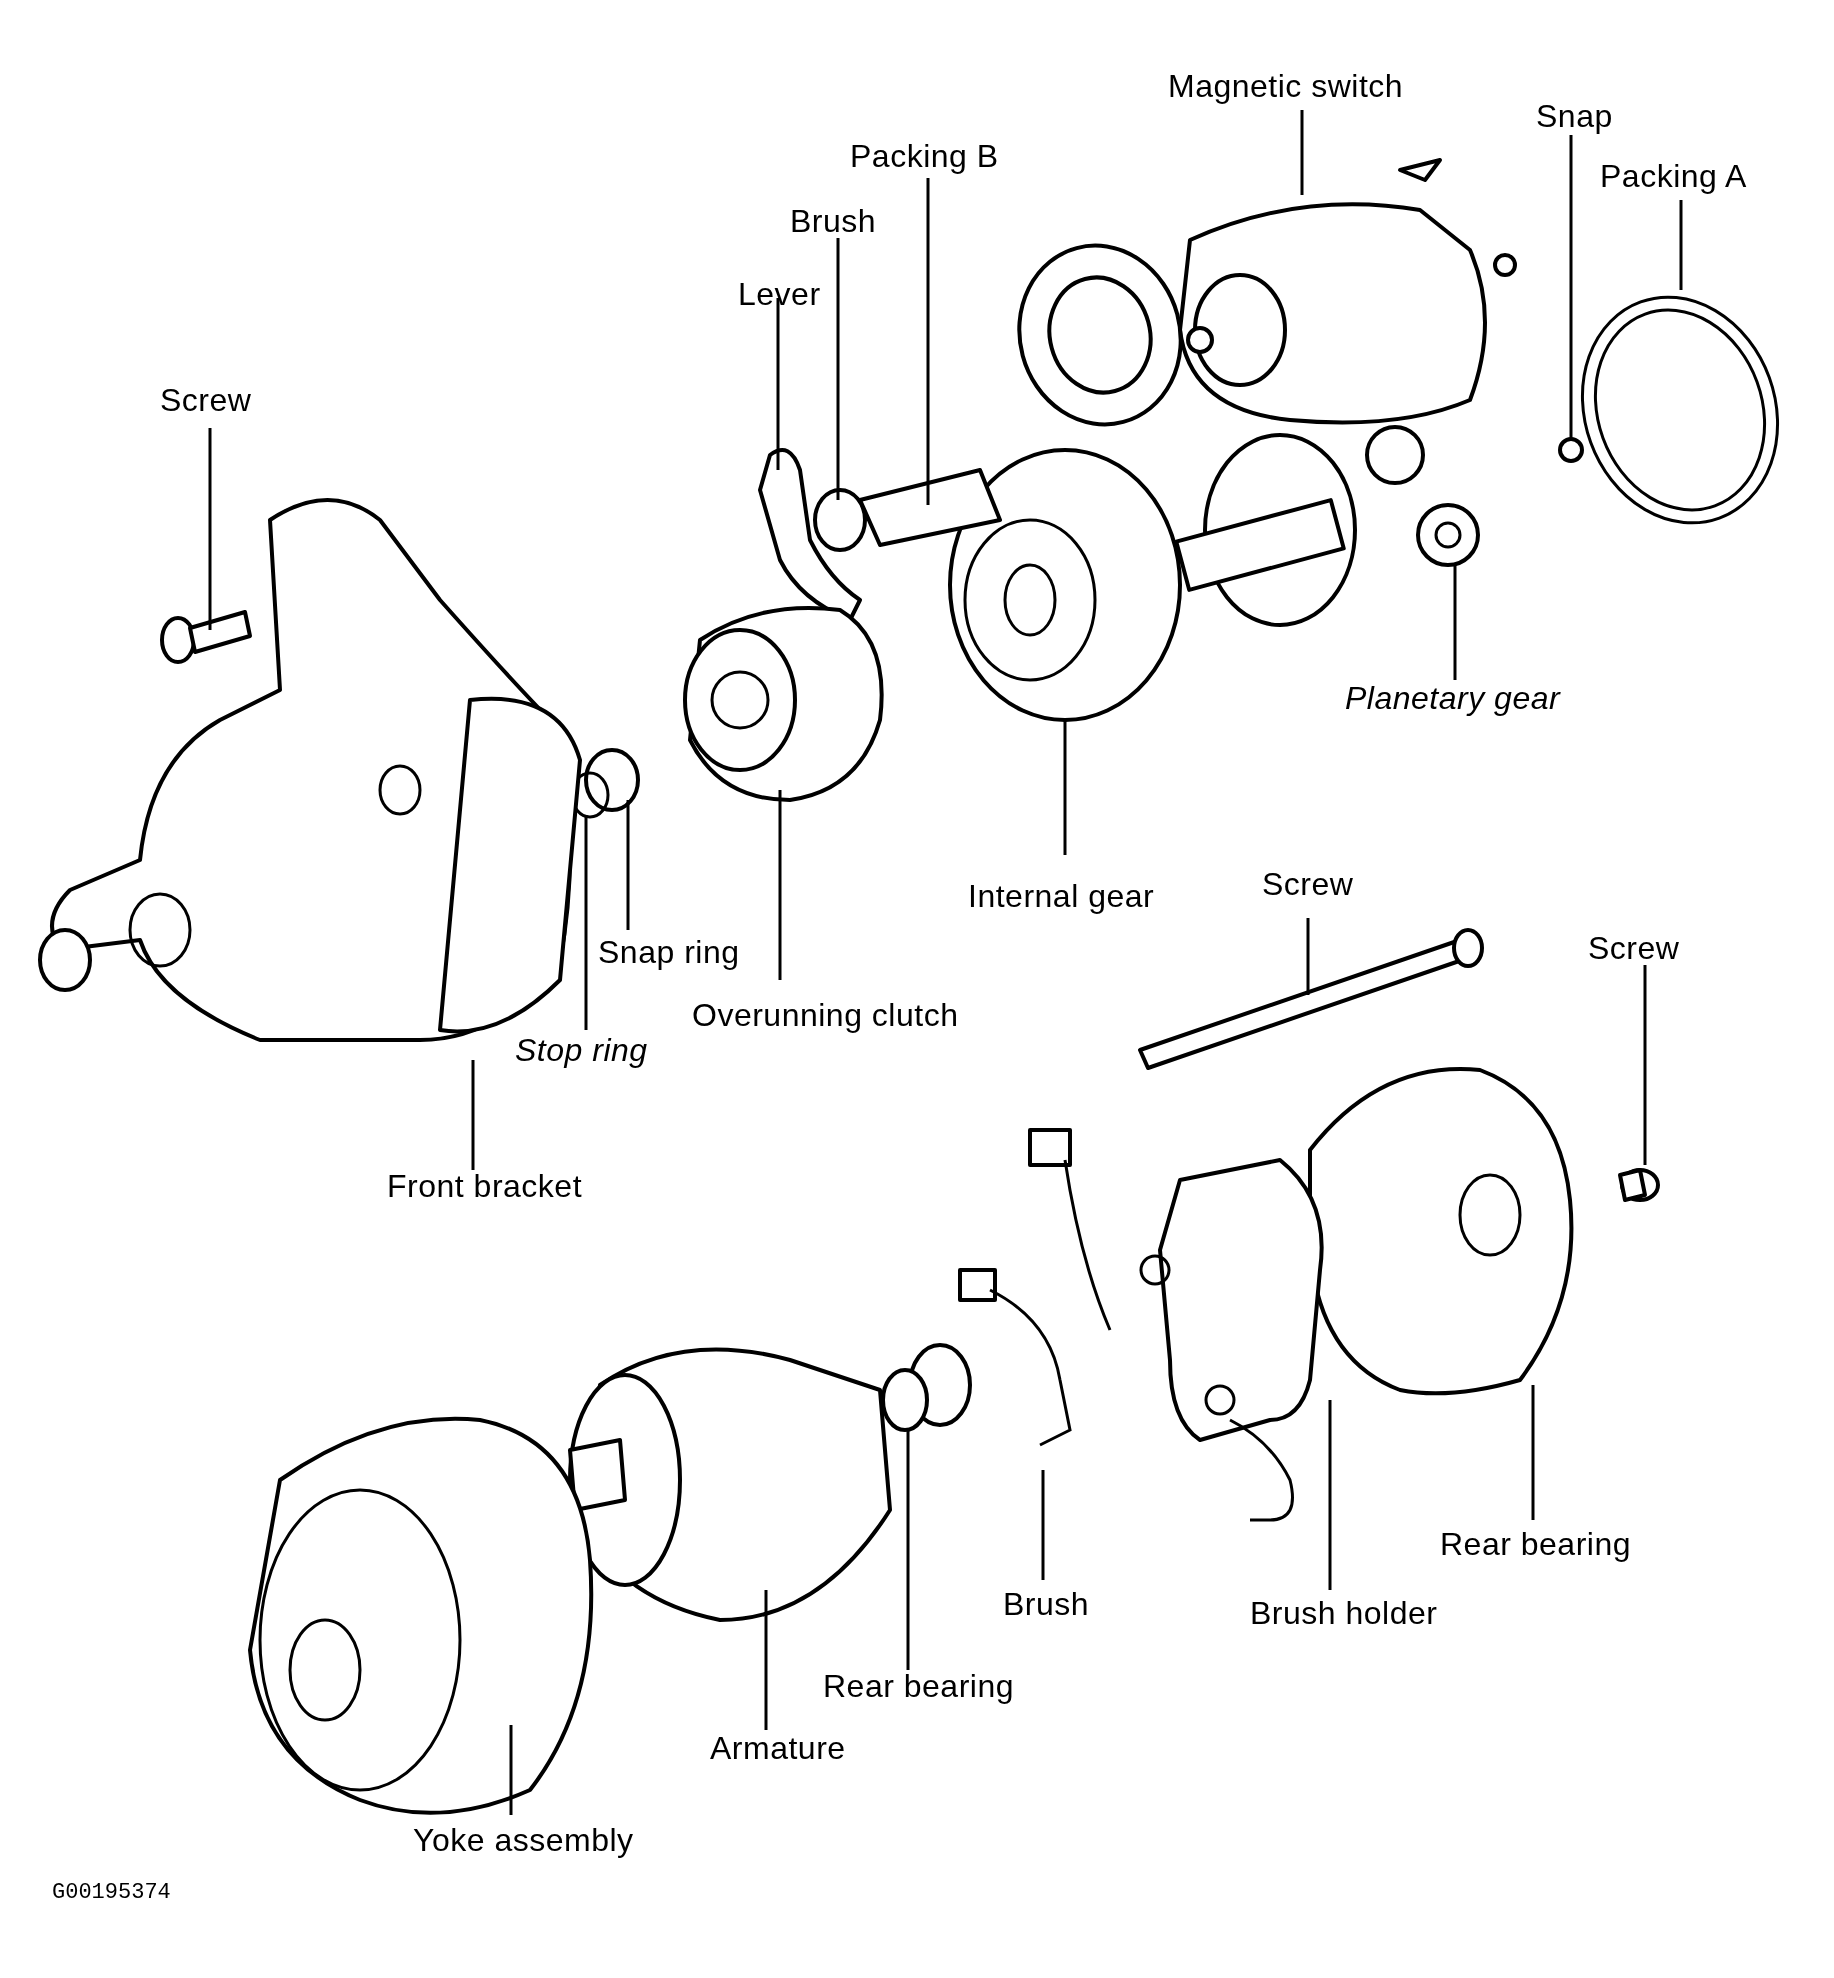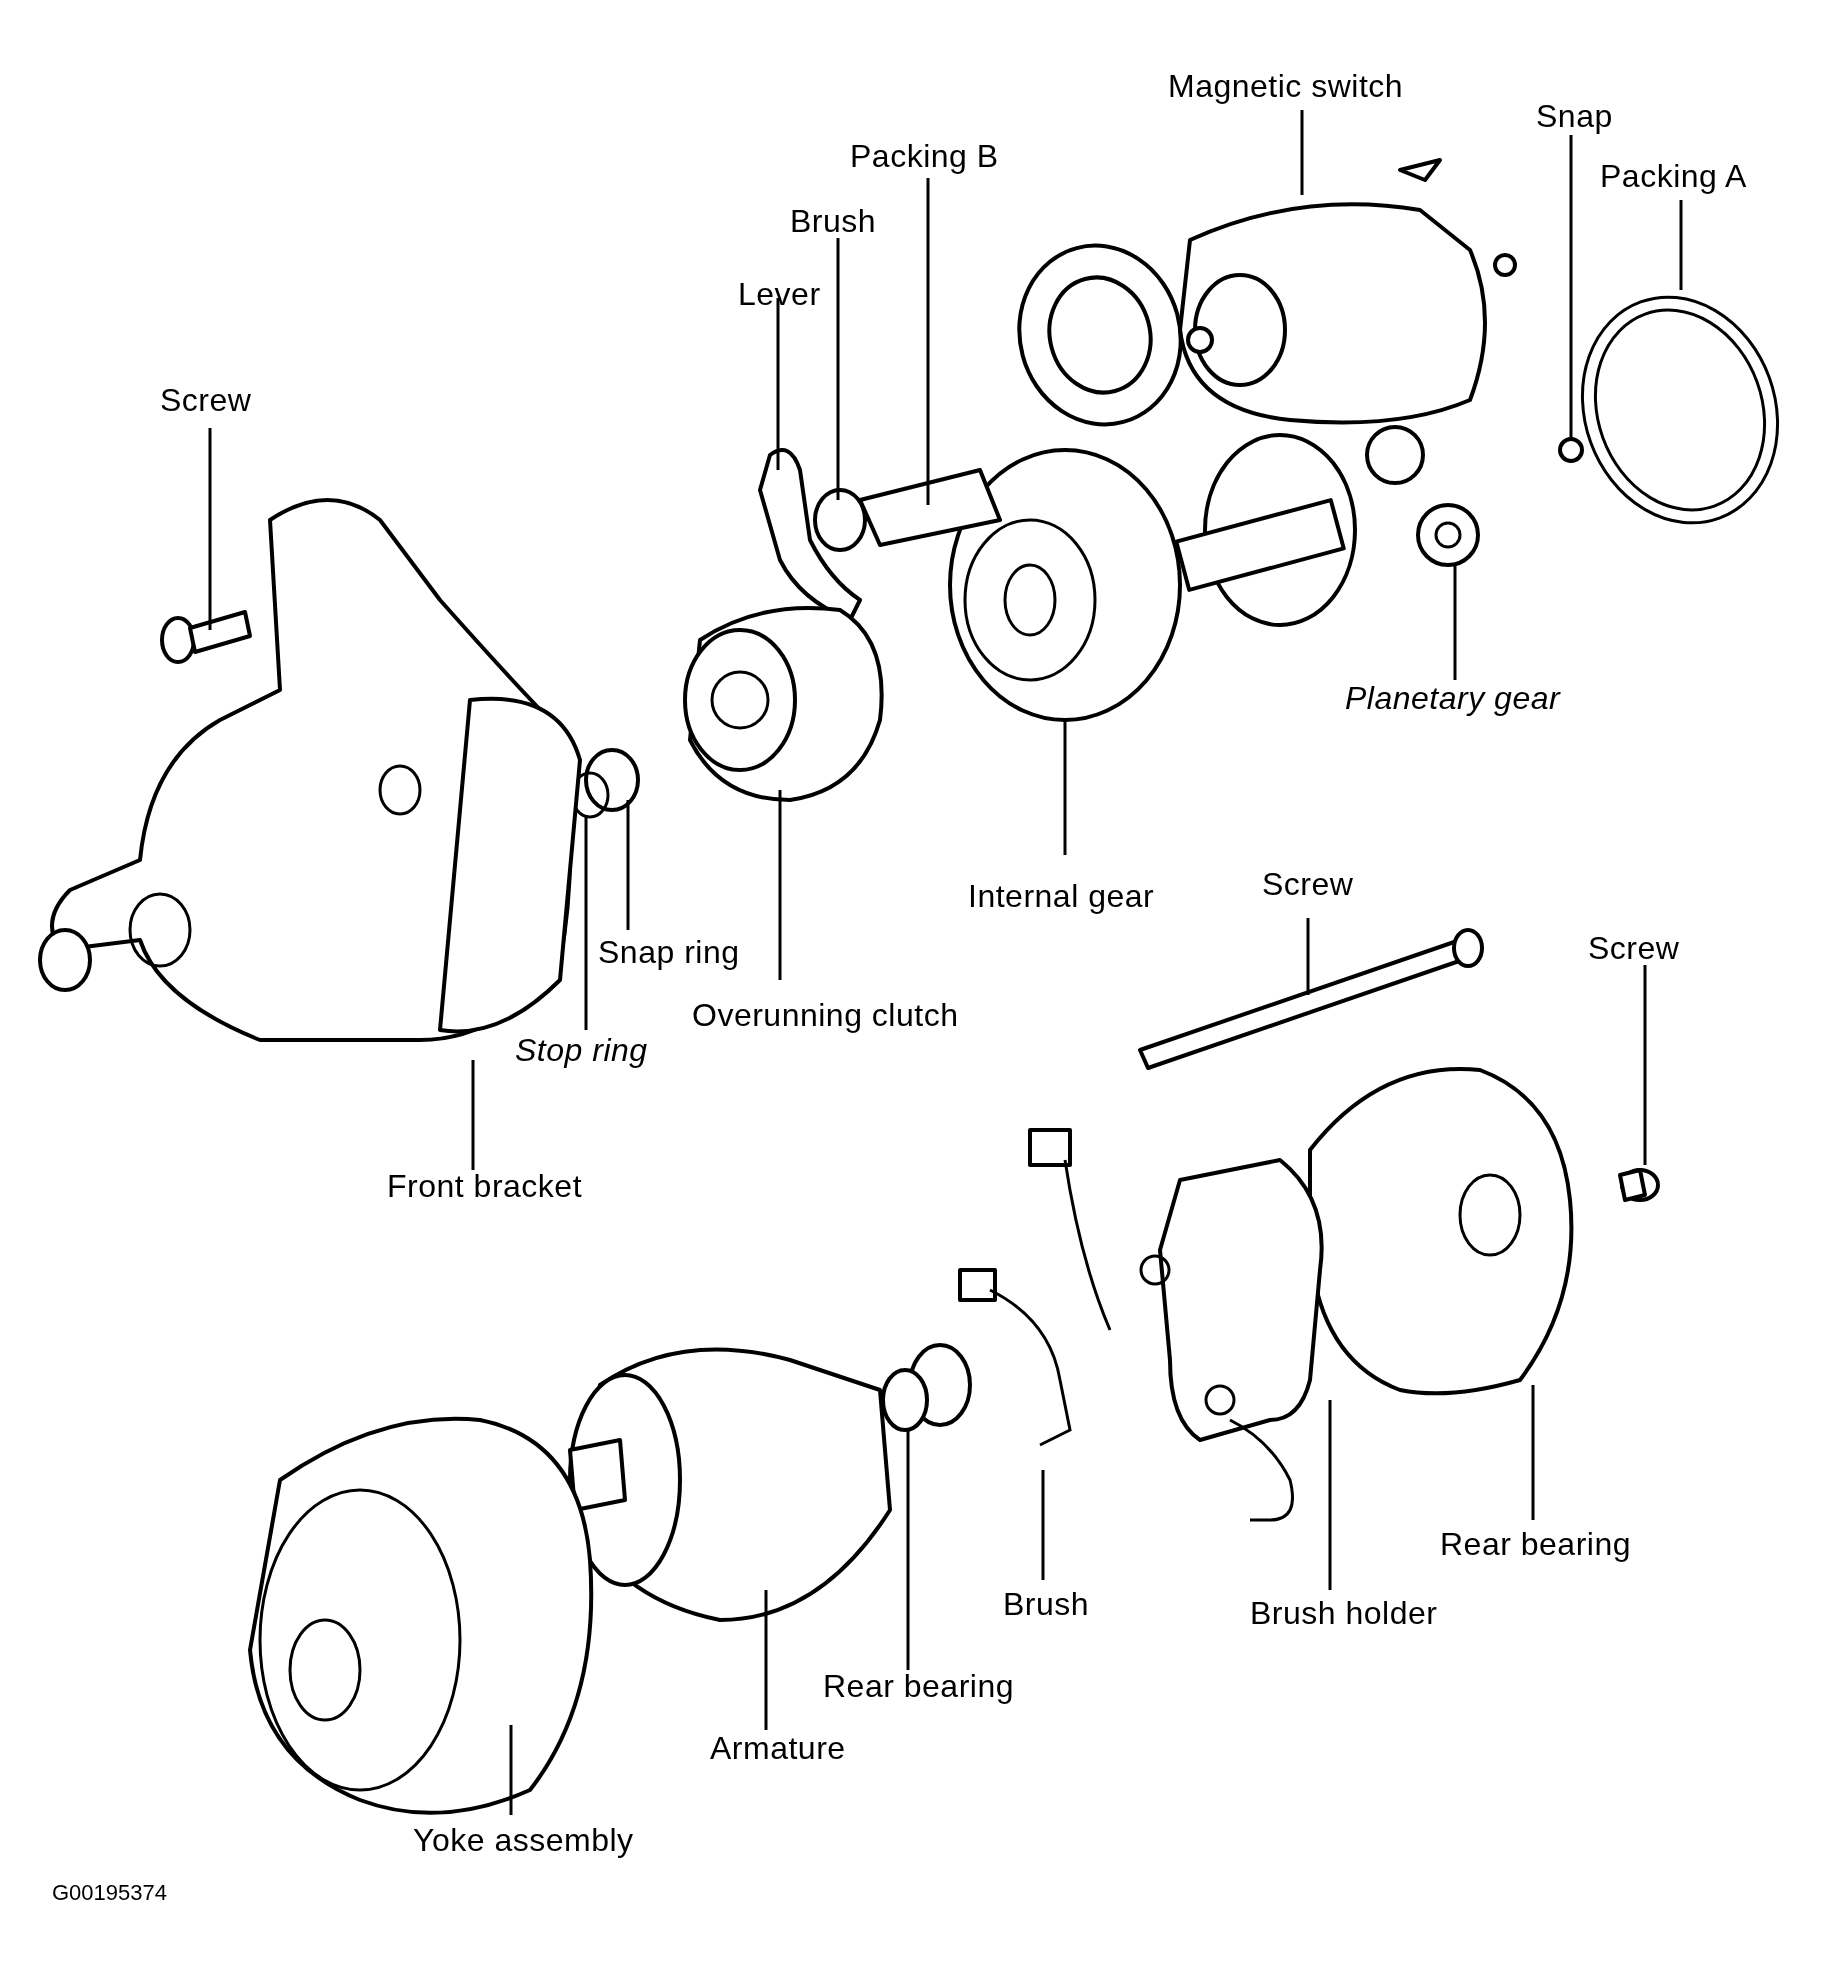--- a/index.html
+++ b/index.html
@@ -1,21 +1,21 @@
 <!DOCTYPE html>
 <html><head>
 <meta charset="utf-8">
 <style>
   html, body { margin: 0; padding: 0; background: #ffffff; }
   body { width: 1834px; height: 1978px; position: relative; overflow: hidden;
          font-family: "Liberation Sans", sans-serif; color: #000; }
   svg#diagram { position: absolute; left: 0; top: 0; }
   .label { position: absolute; font-family: "Liberation Sans", sans-serif; font-size: 32px;
            white-space: nowrap; letter-spacing: 0.5px; color: #000; }
-  .ref { position: absolute; font-size: 22px; font-family: Liberation Sans, sans-serif; }
+  .ref { position: absolute; font-size: 22px; font-family: Liberation Mono, monospace; }
   .part { fill: #fff; stroke: #000; stroke-width: 4; stroke-linejoin: round; }
   .thin { fill: none; stroke: #000; stroke-width: 3; }
   .leader { stroke: #000; stroke-width: 3; }
 </style>
 </head>
 <body>
 
 <svg id="diagram" width="1834" height="1978" viewBox="0 0 1834 1978">
 
   <g>

